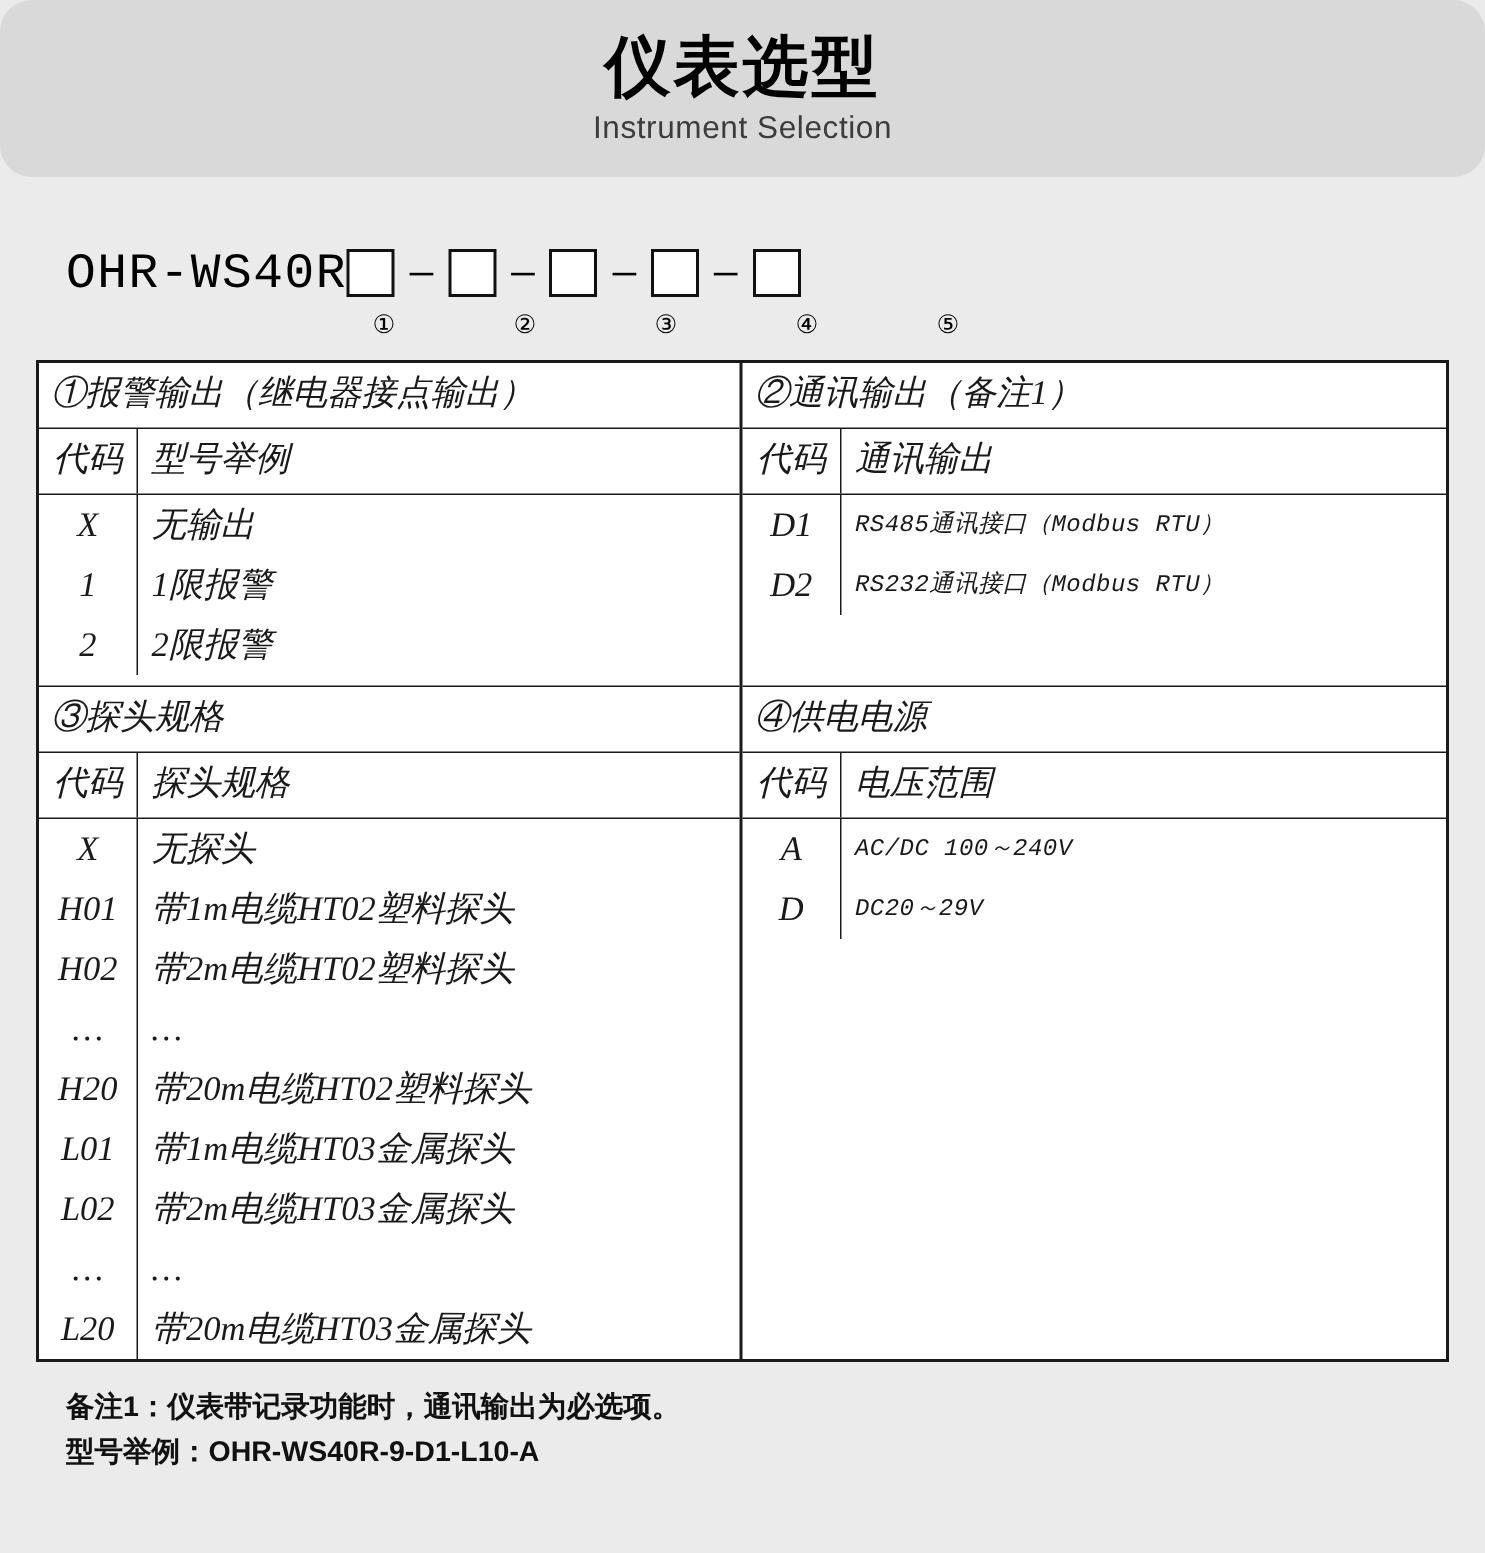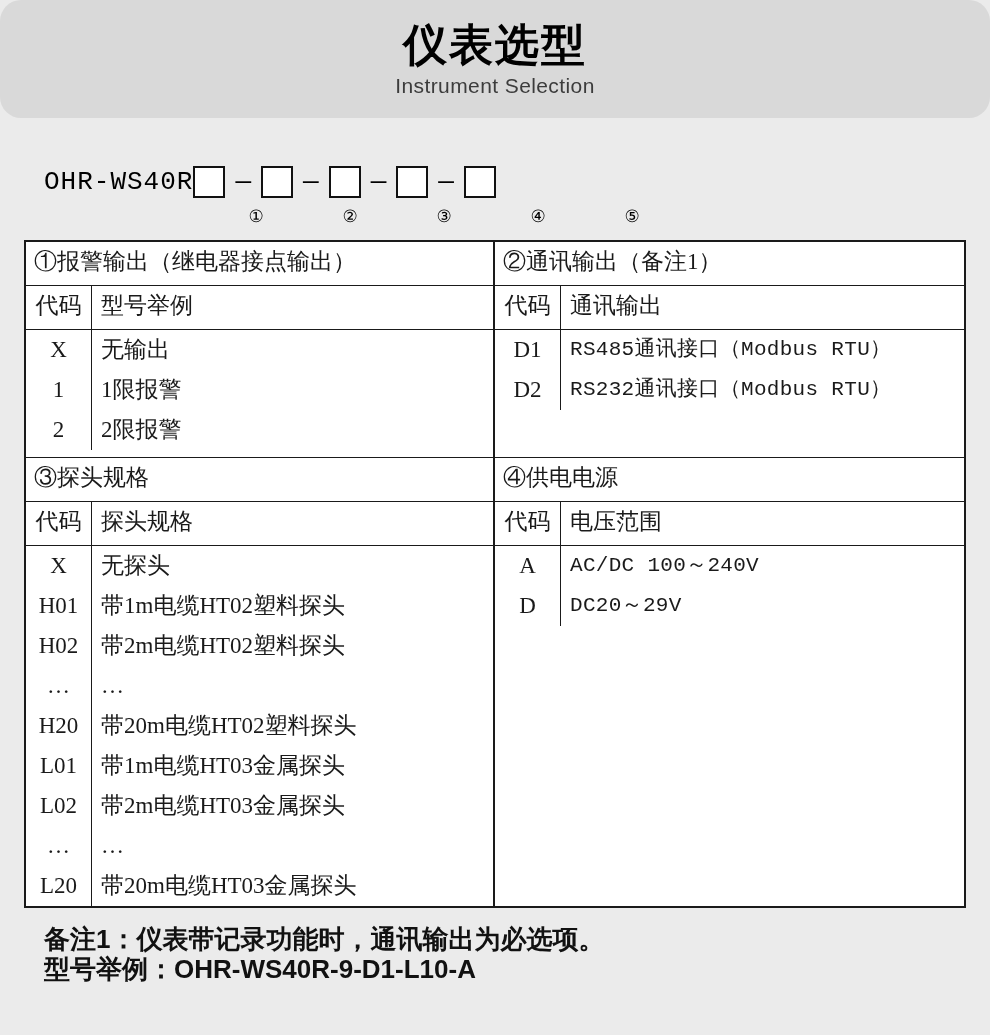--- a/index.html
+++ b/index.html
@@ -52,21 +52,21 @@
     position: relative;
     height: 72px;
   }
   .model-row {
     display: flex;
     align-items: center;
     height: 44px;
   }
   .model-prefix {
     font-family: "Liberation Mono", monospace;
-    font-size: 26px;
+    font-size: 33px;
     letter-spacing: 1px;
     color: #000;
     white-space: nowrap;
   }
   .slot {
     width: 32px;
     height: 32px;
     border: 2px solid #111;
     background: #fff;
     box-sizing: border-box;
@@ -97,20 +97,21 @@
   .tbl-wrap {
     margin: 8px 24px 0 24px;
     border: 2px solid #1a1a1a;
     box-sizing: border-box;
     background: #fff;
     display: flex;
   }
   .col {
     box-sizing: border-box;
     width: 50%;
+    font-style: italic;
   }
   .col.left {
     border-right: 2px solid #1a1a1a;
   }
   .band {
     border-bottom: 1px solid #1a1a1a;
     box-sizing: border-box;
     padding: 6px 8px 6px 8px;
     font-size: 23px;
     line-height: 30px;
@@ -159,33 +160,33 @@
     padding-bottom: 4px;
     line-height: 32px;
   }
   .row .cell-desc {
     padding-top: 4px;
     padding-bottom: 4px;
     line-height: 32px;
   }
   .mono {
     font-family: "Liberation Mono", monospace;
-    font-size: 21px;
+    font-size: 16px;
     letter-spacing: 0.3px;
   }
   .sec-divider {
     border-bottom: 1px solid #1a1a1a;
   }
 
   
   .notes {
     margin: 16px 0 0 44px;
     font-family: "Liberation Sans", sans-serif;
     font-weight: bold;
-    font-size: 26px;
+    font-size: 19px;
     line-height: 30px;
     color: #111;
   }
 </style>
 </head>
 <body>
 
 <div class="page">
 
   <div class="header">

